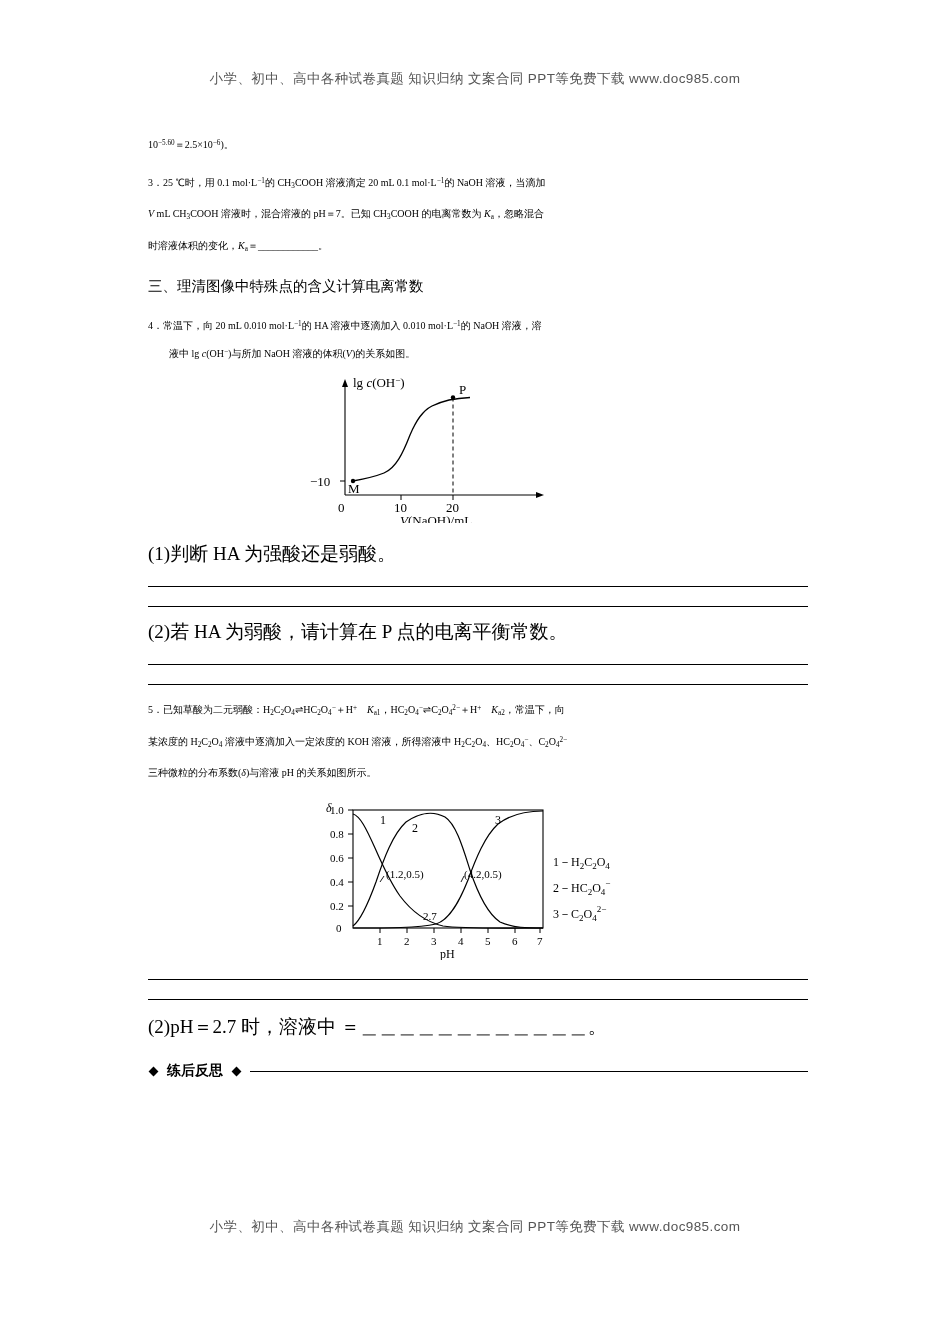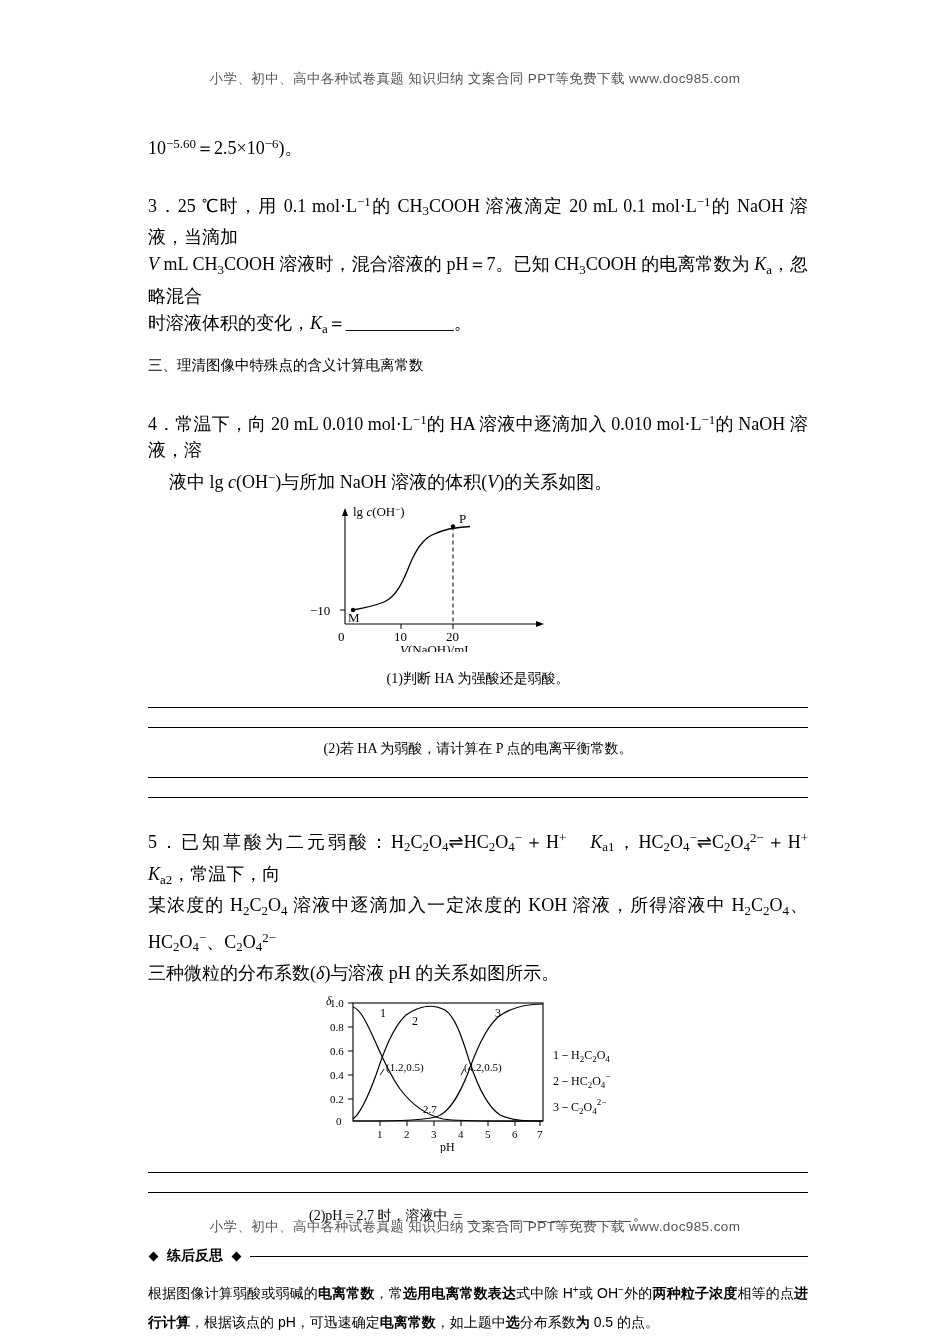--- a/index.html
+++ b/index.html
@@ -14,38 +14,38 @@
   .page { position:relative; width:790px; height:1344px; }
   .watermark {
     position:absolute; left:0; width:950px; text-align:center;
     font-family:"Liberation Sans", sans-serif;
     font-size:13.5px; color:#555; letter-spacing:0.4px;
   }
   .wm-top { top:70px; }
   .wm-bottom { top:1218px; }
 
   .content { position:absolute; left:148px; top:130px; width:660px; }
-  .p { margin:0 0 2px 0; font-size:18px; line-height:27px; text-align:justify; }
+  .p { margin:0 0 2px 0; font-size:10px; line-height:27px; text-align:justify; }
   sub { font-size:0.72em; vertical-align:-0.28em; }
   sup { font-size:0.72em; vertical-align:0.45em; }
   .it { font-style:italic; }
   .heading {
     font-family:"Liberation Sans", sans-serif;
     font-weight:normal; font-size:14.5px; line-height:30px;
     margin-top:8px; margin-bottom:2px;
   }
   .blank-line {
     border-bottom:1px solid #000; height:0; margin:19px 0 0 0; width:100%;
   }
-  .q { margin-top:26px; }
-  .sub-q { margin-top:12px; font-size:14px;text-align:center; }
+  .q { margin-top:10px; }
+  .sub-q { margin-top:12px; font-size:19px; }
 
   
   .fig1 { position:relative; width:660px; height:150px; margin-top:6px; }
-  .fig2wrap { position:relative; width:660px; height:160px; margin-top:6px; }
+  .fig2wrap { position:relative; width:660px; height:160px; margin-top:14px; }
 
   
   .reflect-head {
     display:flex; align-items:center; margin-top:22px; margin-bottom:6px;
   }
   .reflect-title {
     font-family:"Liberation Sans", sans-serif;
     font-weight:bold; font-size:14px; white-space:nowrap;
     padding:0 8px;
   }
@@ -199,21 +199,18 @@
 
     <div class="sub-q" style="margin-top:14px;font-family:Liberation Serif, serif;">(2)pH＝2.7 时，溶液中 ＝＿＿＿＿＿＿＿＿＿＿＿＿。</div>
 
     <div class="reflect-head">
       <span class="sq"></span>
       <span class="reflect-title">练后反思</span>
       <span class="sq"></span>
       <span class="reflect-rule"></span>
     </div>
 
-    <div class="reflect-body">
-      根据图像计算弱酸或弱碱的<span class="bold">电离常数</span>，常<span class="bold">选用</span><span class="bold">电离常数</span><span class="bold">表达</span>式中除 H<sup>+</sup>或 OH<sup>−</sup>外的<span class="bold">两种粒子</span><span class="bold">浓度</span>相等的点<span class="bold">进行计算</span>，根据该点的 pH，可迅速确定<span class="bold">电离常数</span>，如上题中<span class="bold">选</span>分布系数<span class="bold">为</span> 0.5 的点。
-    </div>
 
   </div>
 
   <div class="watermark wm-bottom">小学、初中、高中各种试卷真题  知识归纳  文案合同  PPT等免费下载    www.doc985.com</div>
 
 </div>
 
 </body></html>

